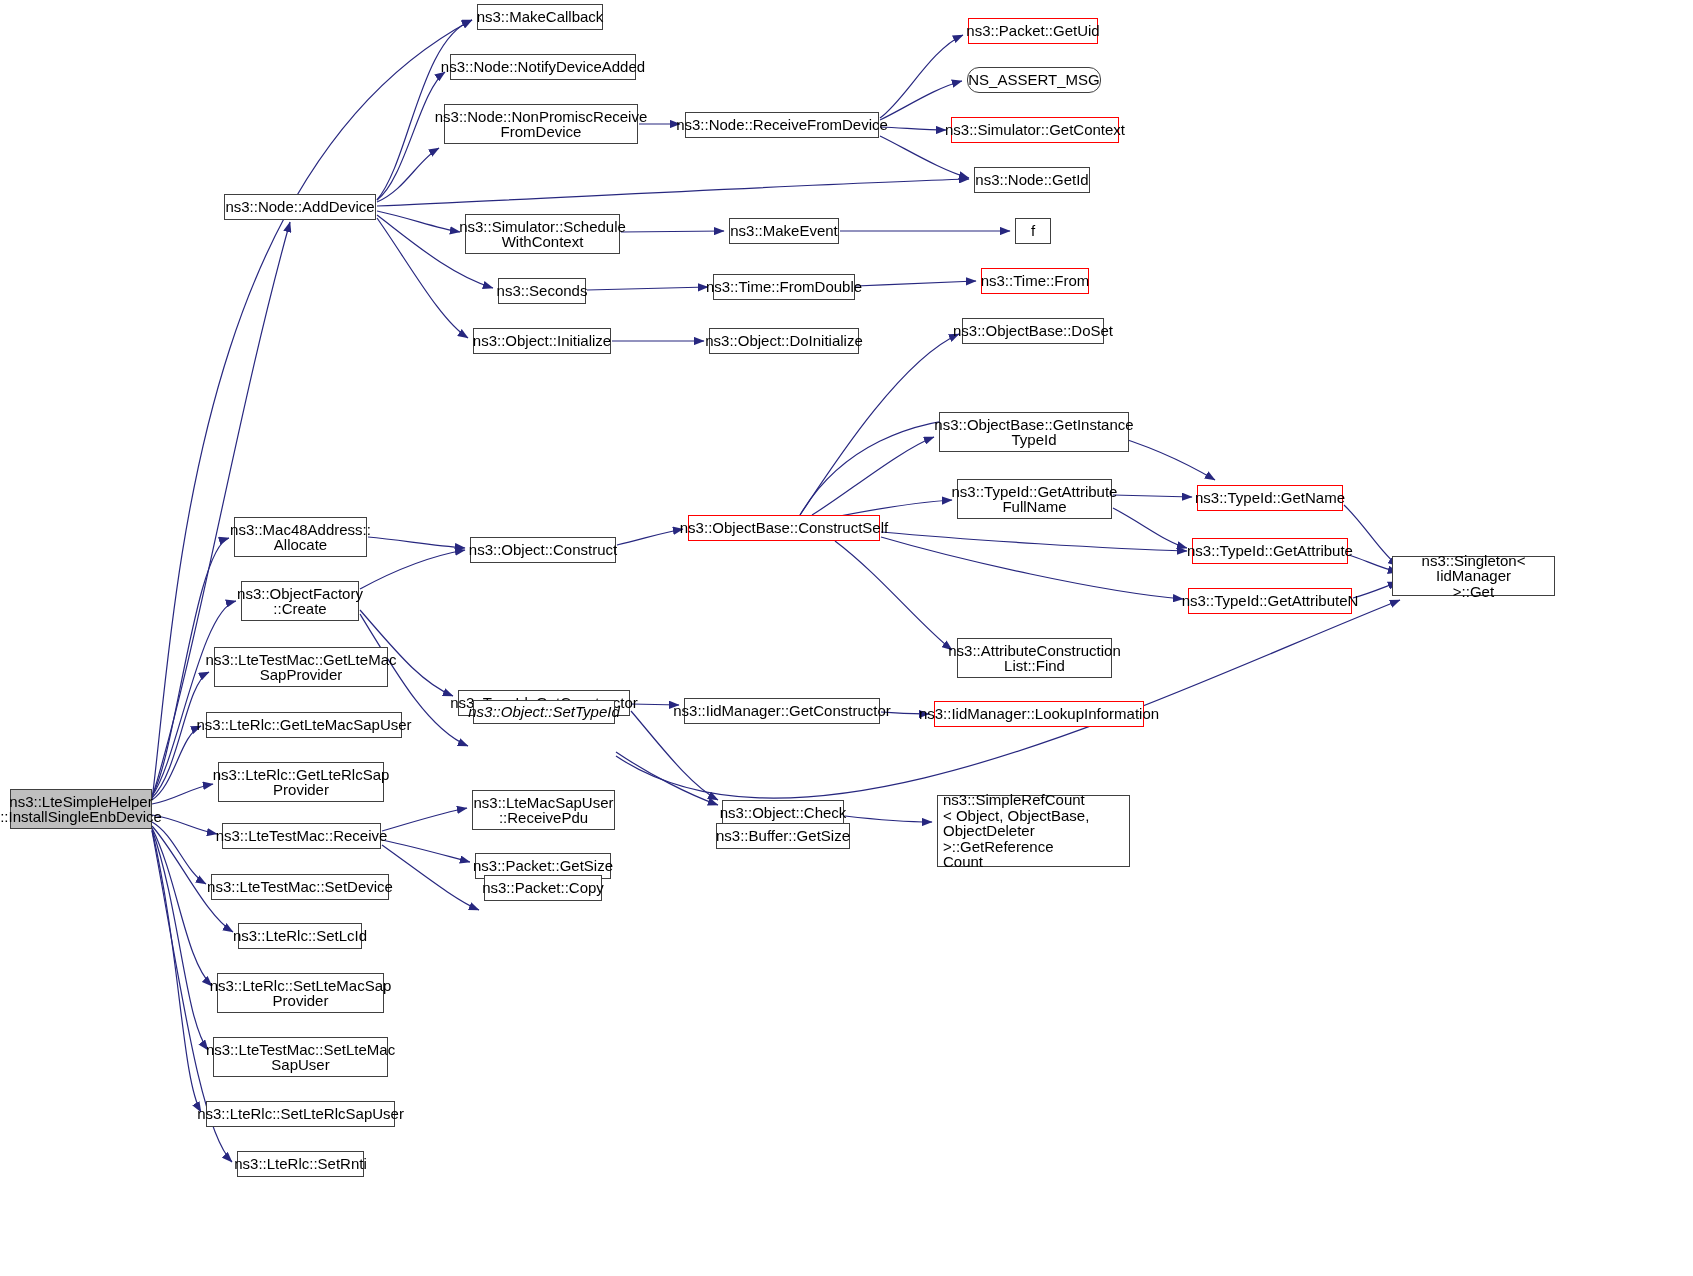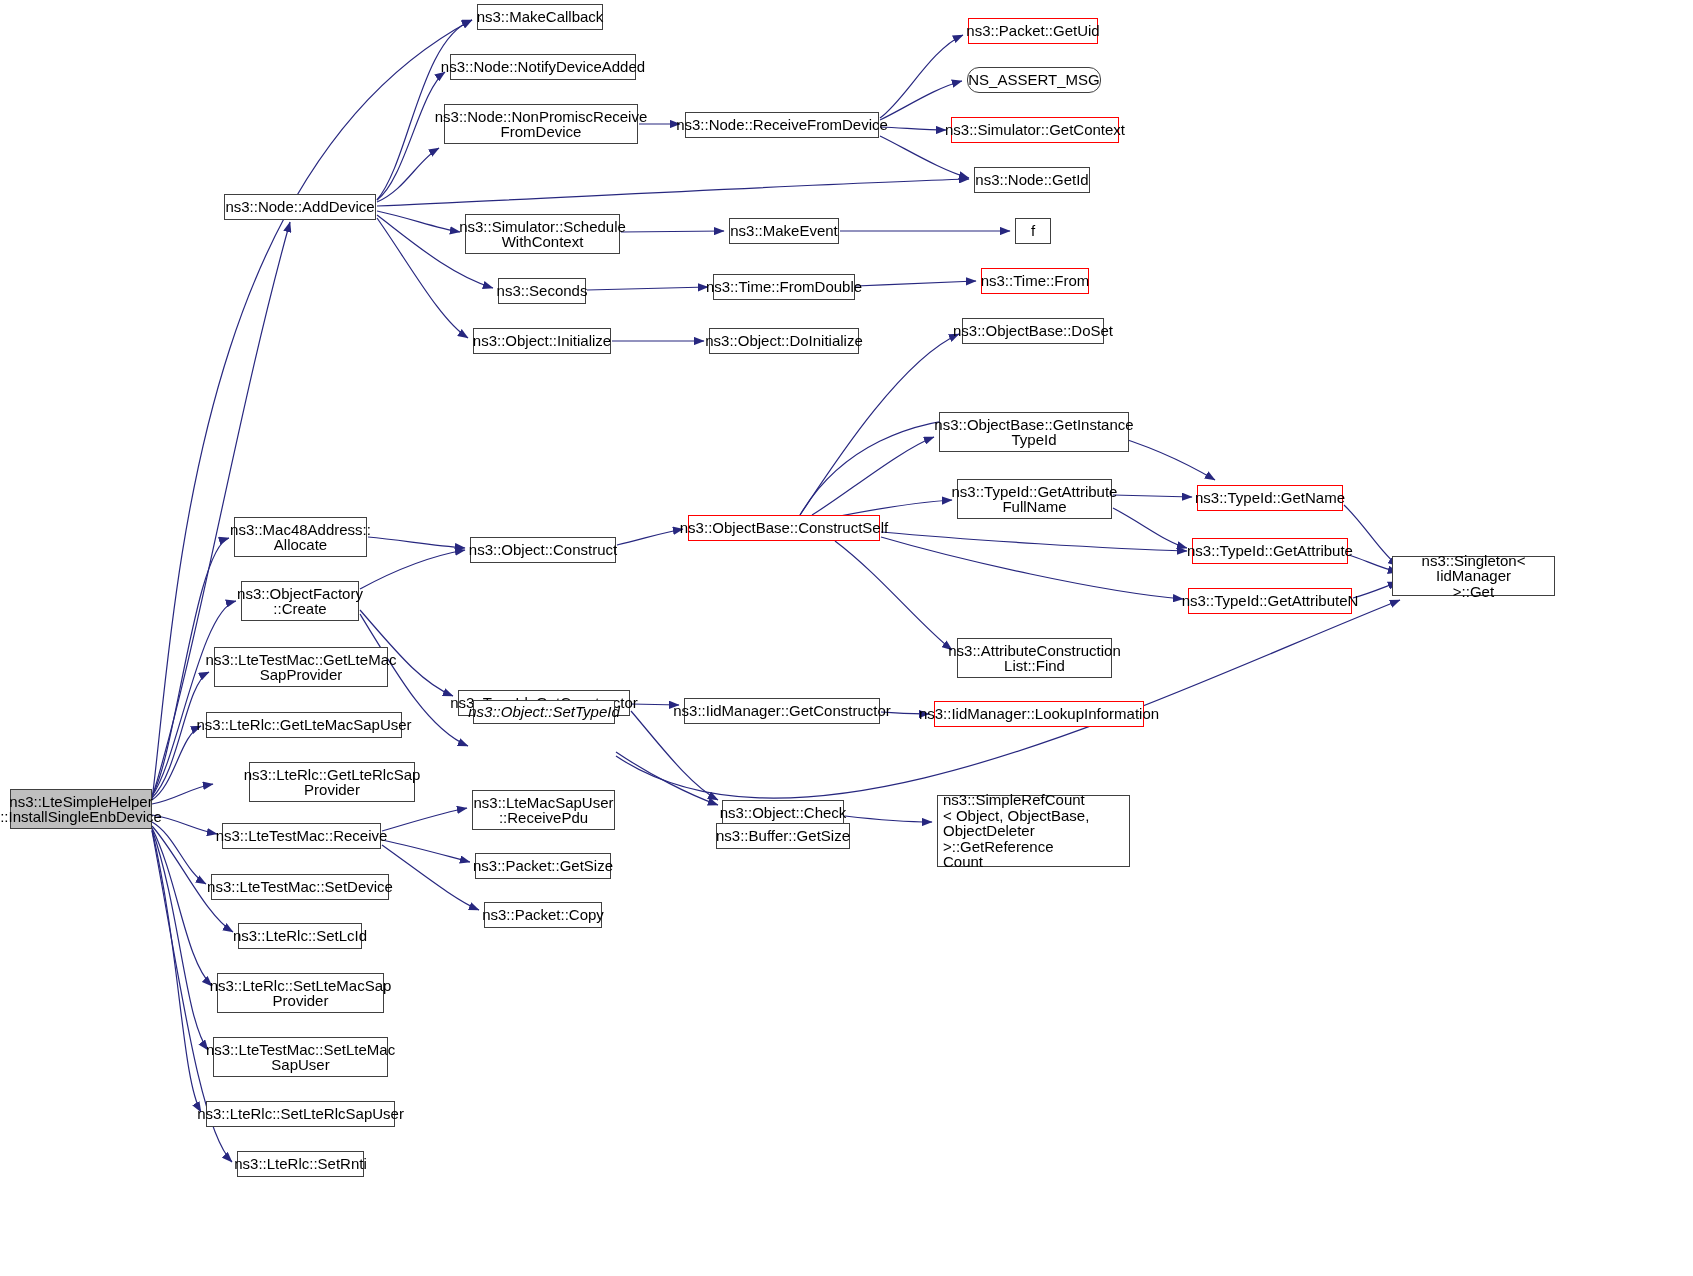--- a/index.html
+++ b/index.html
@@ -168,28 +168,28 @@
       <div class="node red" style="left: 934px; top: 701px; width: 210px; height: 26px;">ns3::IidManager::LookupInformation</div>
       <div class="node" style="left: 473px; top: 700px; width: 142px; height: 24px; font-style: italic;">ns3::Object::SetTypeId</div>
       <div class="node" style="left: 722px; top: 800px; width: 122px; height: 26px;">ns3::Object::Check</div>
       <div class="node leftalign" style="left: 937px; top: 795px; width: 193px; height: 72px;">ns3::SimpleRefCount
 &lt; Object, ObjectBase,
  ObjectDeleter &gt;::GetReference
 Count</div>
       <div class="node" style="left: 214px; top: 647px; width: 174px; height: 40px;">ns3::LteTestMac::GetLteMac
 SapProvider</div>
       <div class="node" style="left: 206px; top: 712px; width: 196px; height: 26px;">ns3::LteRlc::GetLteMacSapUser</div>
-      <div class="node" style="left: 218px; top: 762px; width: 166px; height: 40px; margin-left: 31px;">ns3::LteRlc::GetLteRlcSap
+      <div class="node" style="left: 218px; top: 762px; width: 166px; height: 40px;">ns3::LteRlc::GetLteRlcSap
 Provider</div>
       <div class="node" style="left: 222px; top: 823px; width: 159px; height: 26px;">ns3::LteTestMac::Receive</div>
       <div class="node" style="left: 472px; top: 790px; width: 143px; height: 40px;">ns3::LteMacSapUser
 ::ReceivePdu</div>
       <div class="node" style="left: 475px; top: 853px; width: 136px; height: 26px;">ns3::Packet::GetSize</div>
       <div class="node" style="left: 716px; top: 823px; width: 134px; height: 26px; text-align: right;">ns3::Buffer::GetSize</div>
-      <div class="node" style="left: 484px; top: 902px; width: 118px; height: 26px;">ns3::Packet::Copy</div>
+      <div class="node" style="left: 484px; top: 875px; width: 118px; height: 26px;">ns3::Packet::Copy</div>
       <div class="node" style="left: 211px; top: 874px; width: 178px; height: 26px;">ns3::LteTestMac::SetDevice</div>
       <div class="node" style="left: 238px; top: 923px; width: 124px; height: 26px;">ns3::LteRlc::SetLcId</div>
       <div class="node" style="left: 217px; top: 973px; width: 167px; height: 40px;">ns3::LteRlc::SetLteMacSap
 Provider</div>
       <div class="node" style="left: 213px; top: 1037px; width: 175px; height: 40px;">ns3::LteTestMac::SetLteMac
 SapUser</div>
       <div class="node" style="left: 206px; top: 1101px; width: 189px; height: 26px;">ns3::LteRlc::SetLteRlcSapUser</div>
       <div class="node" style="left: 237px; top: 1151px; width: 127px; height: 26px;">ns3::LteRlc::SetRnti</div>
     </div>
 </div>

